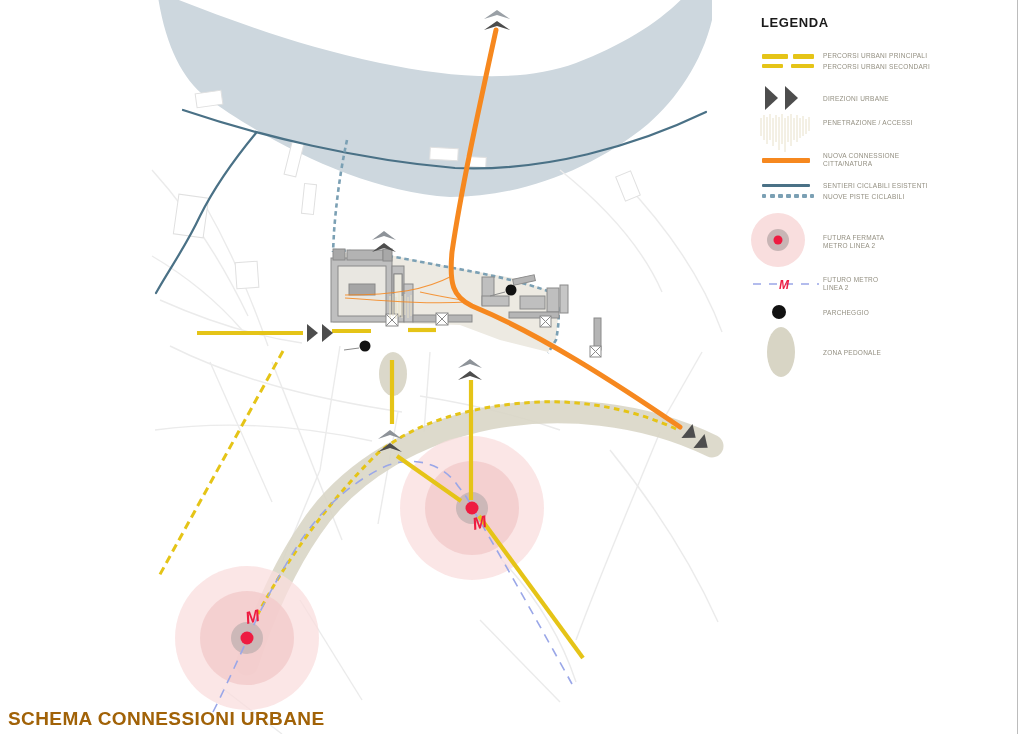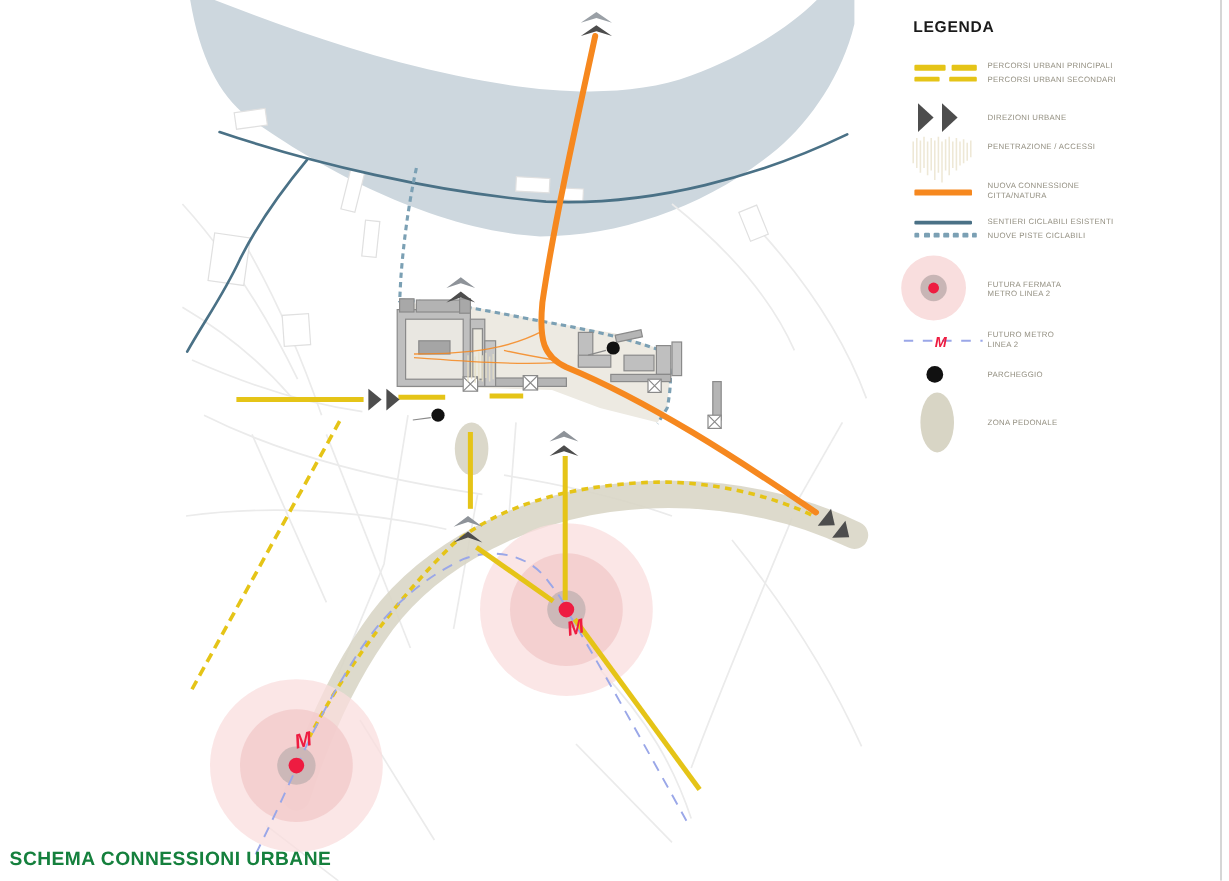--- a/index.html
+++ b/index.html
@@ -15,22 +15,22 @@
     letter-spacing:.6px;color:#1a1a1a;
   }
   .lg-label{
     position:absolute;left:66px;font-size:6.5px;letter-spacing:.25px;
     color:#938f81;line-height:8px;white-space:nowrap;
   }
   .lg-swatch{position:absolute;}
   .bar{position:absolute;border-radius:1px;}
   #page-border{position:absolute;left:1017px;top:0;width:1px;height:734px;background:#bcbcbc;}
   #title{
-    position:absolute;left:8px;top:708px;font-size:16px;font-weight:bold;
-    letter-spacing:.4px;color:#15803d;
+    position:absolute;left:8px;top:708px;font-size:19px;font-weight:bold;
+    letter-spacing:.4px;color:#a16207;
   }
 </style>
 </head>
 <body>
 
 <svg id="map-canvas" width="1024" height="734" viewBox="0 0 1024 734">
 
   <path fill="#cdd7de" d="M153,-10 C215,14 290,44 380,63 C452,78 522,83 576,63 C626,44 666,18 690,-10
        L712,-10 L712,20 C702,62 676,100 648,124 C592,170 520,197 450,197
        C360,192 262,138 206,97 C181,78 164,42 157,-10 Z"></path>

